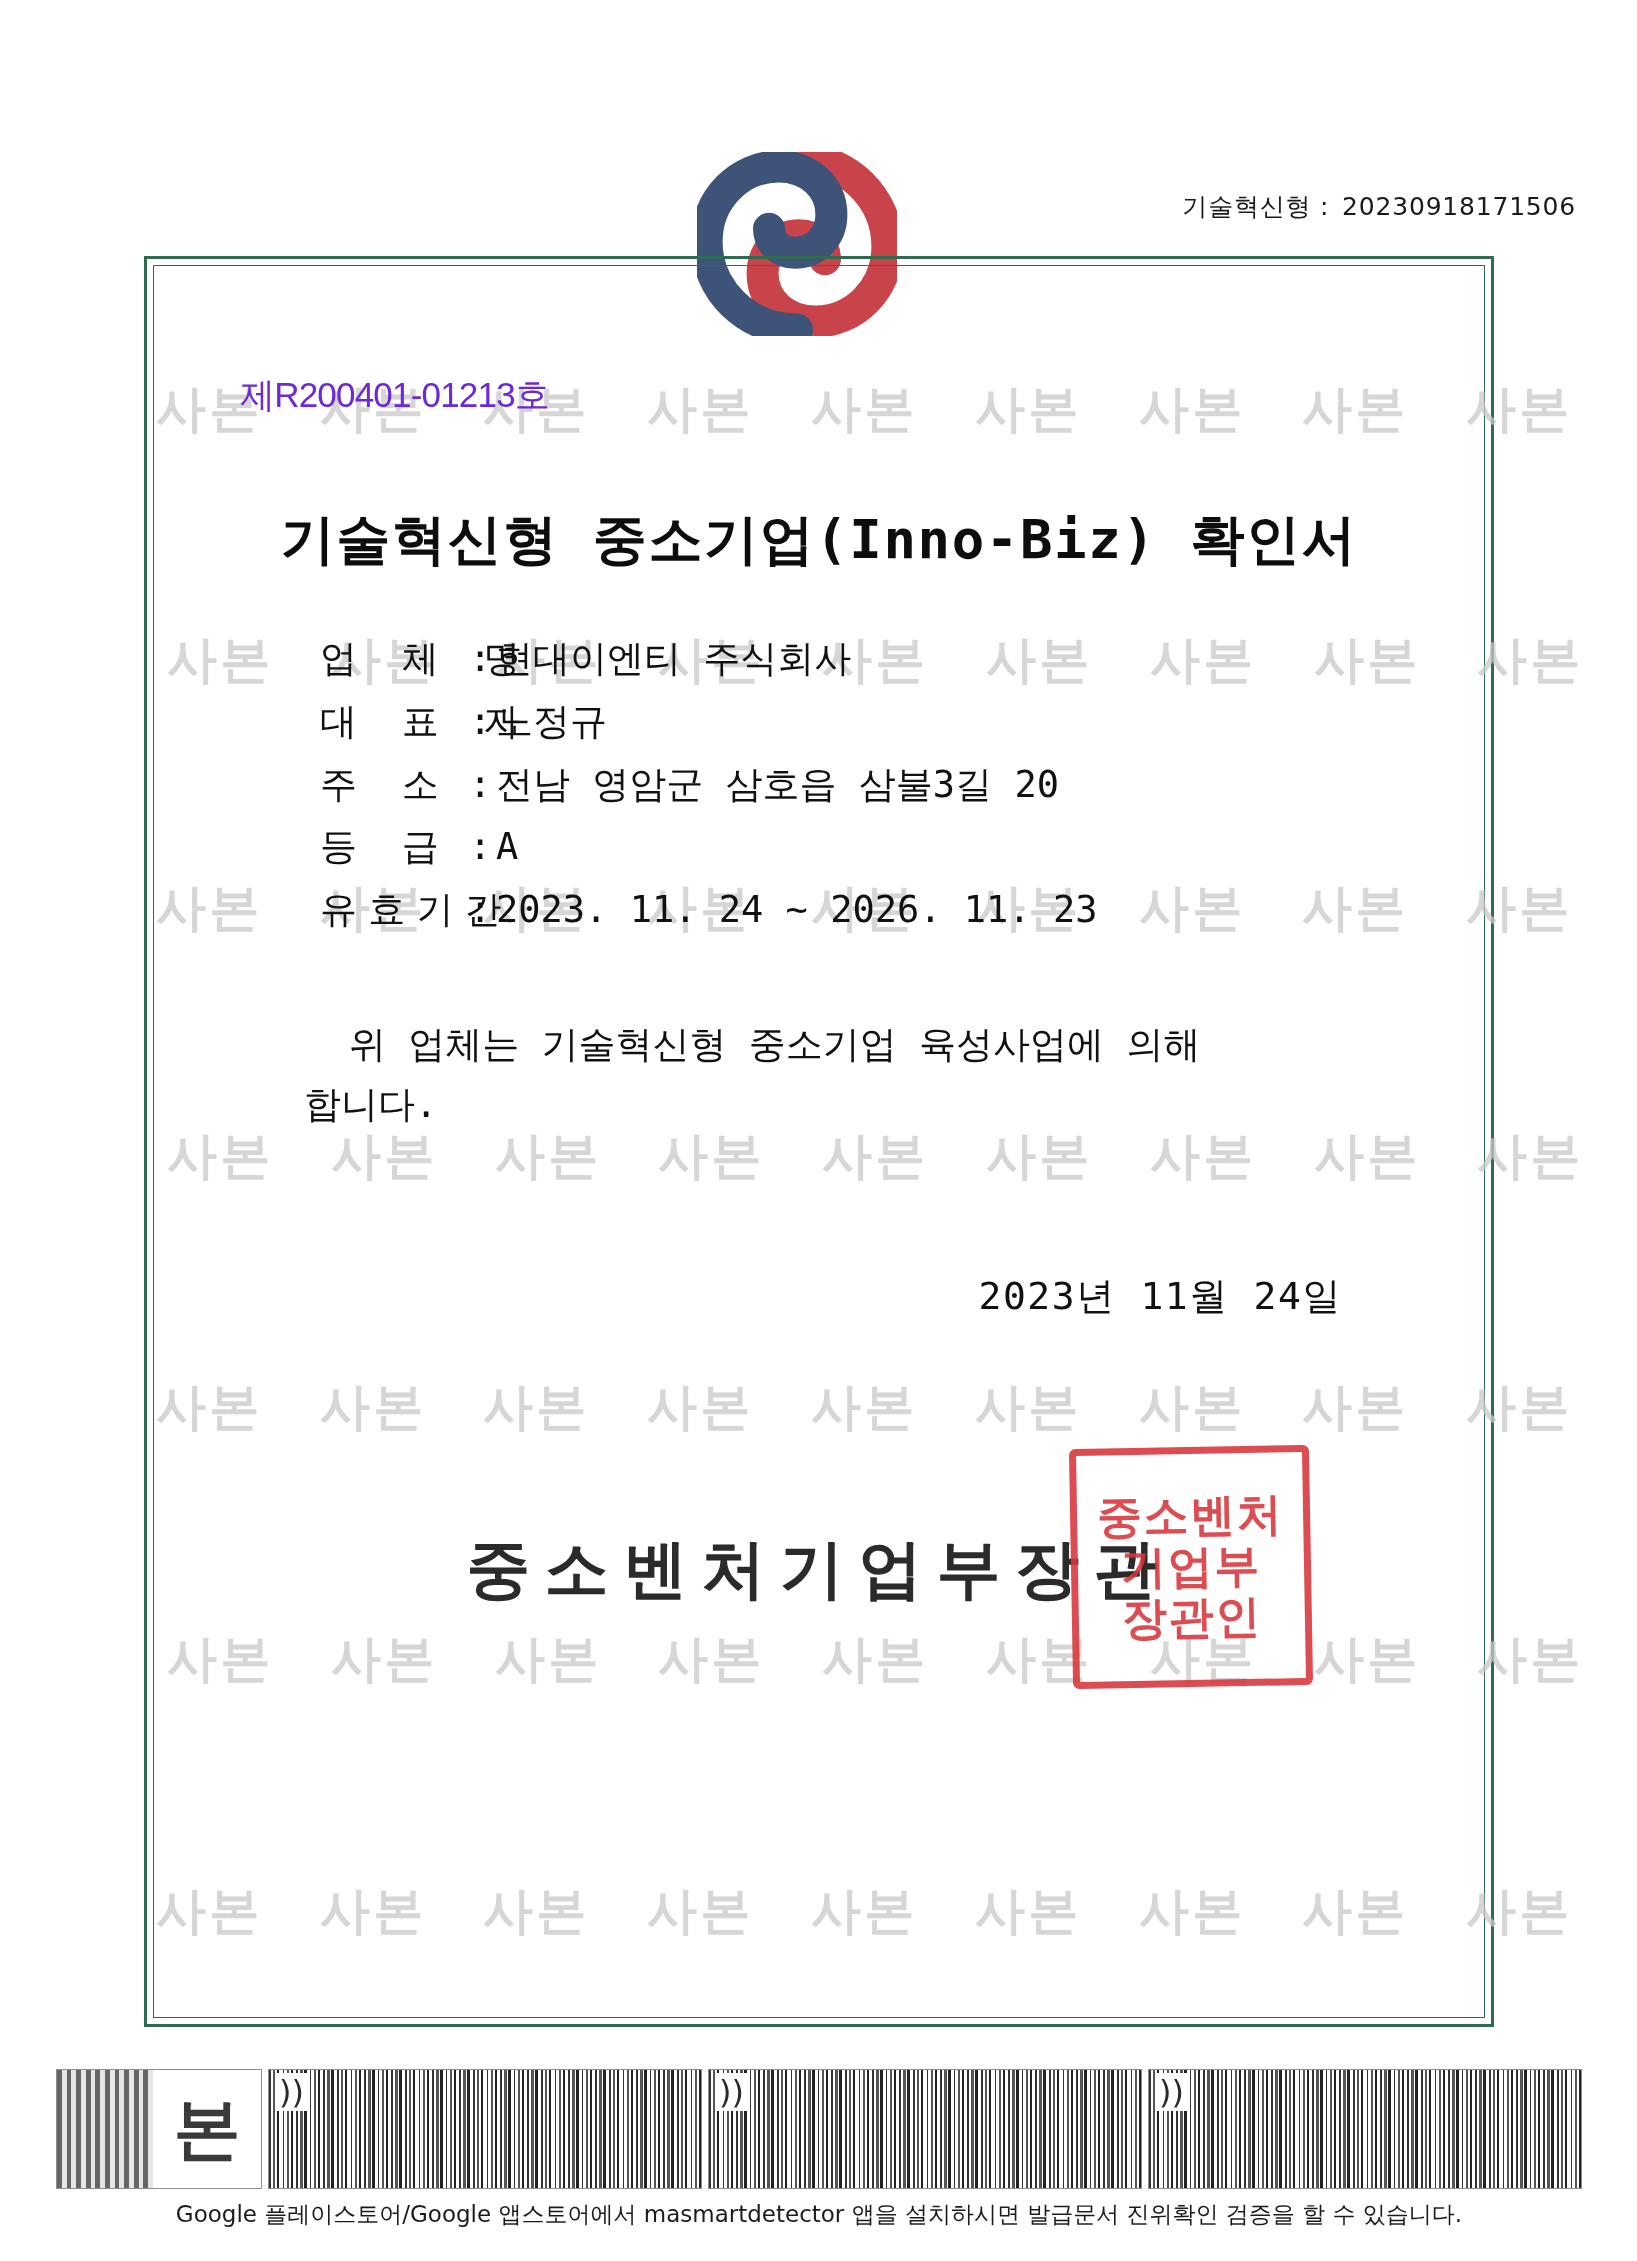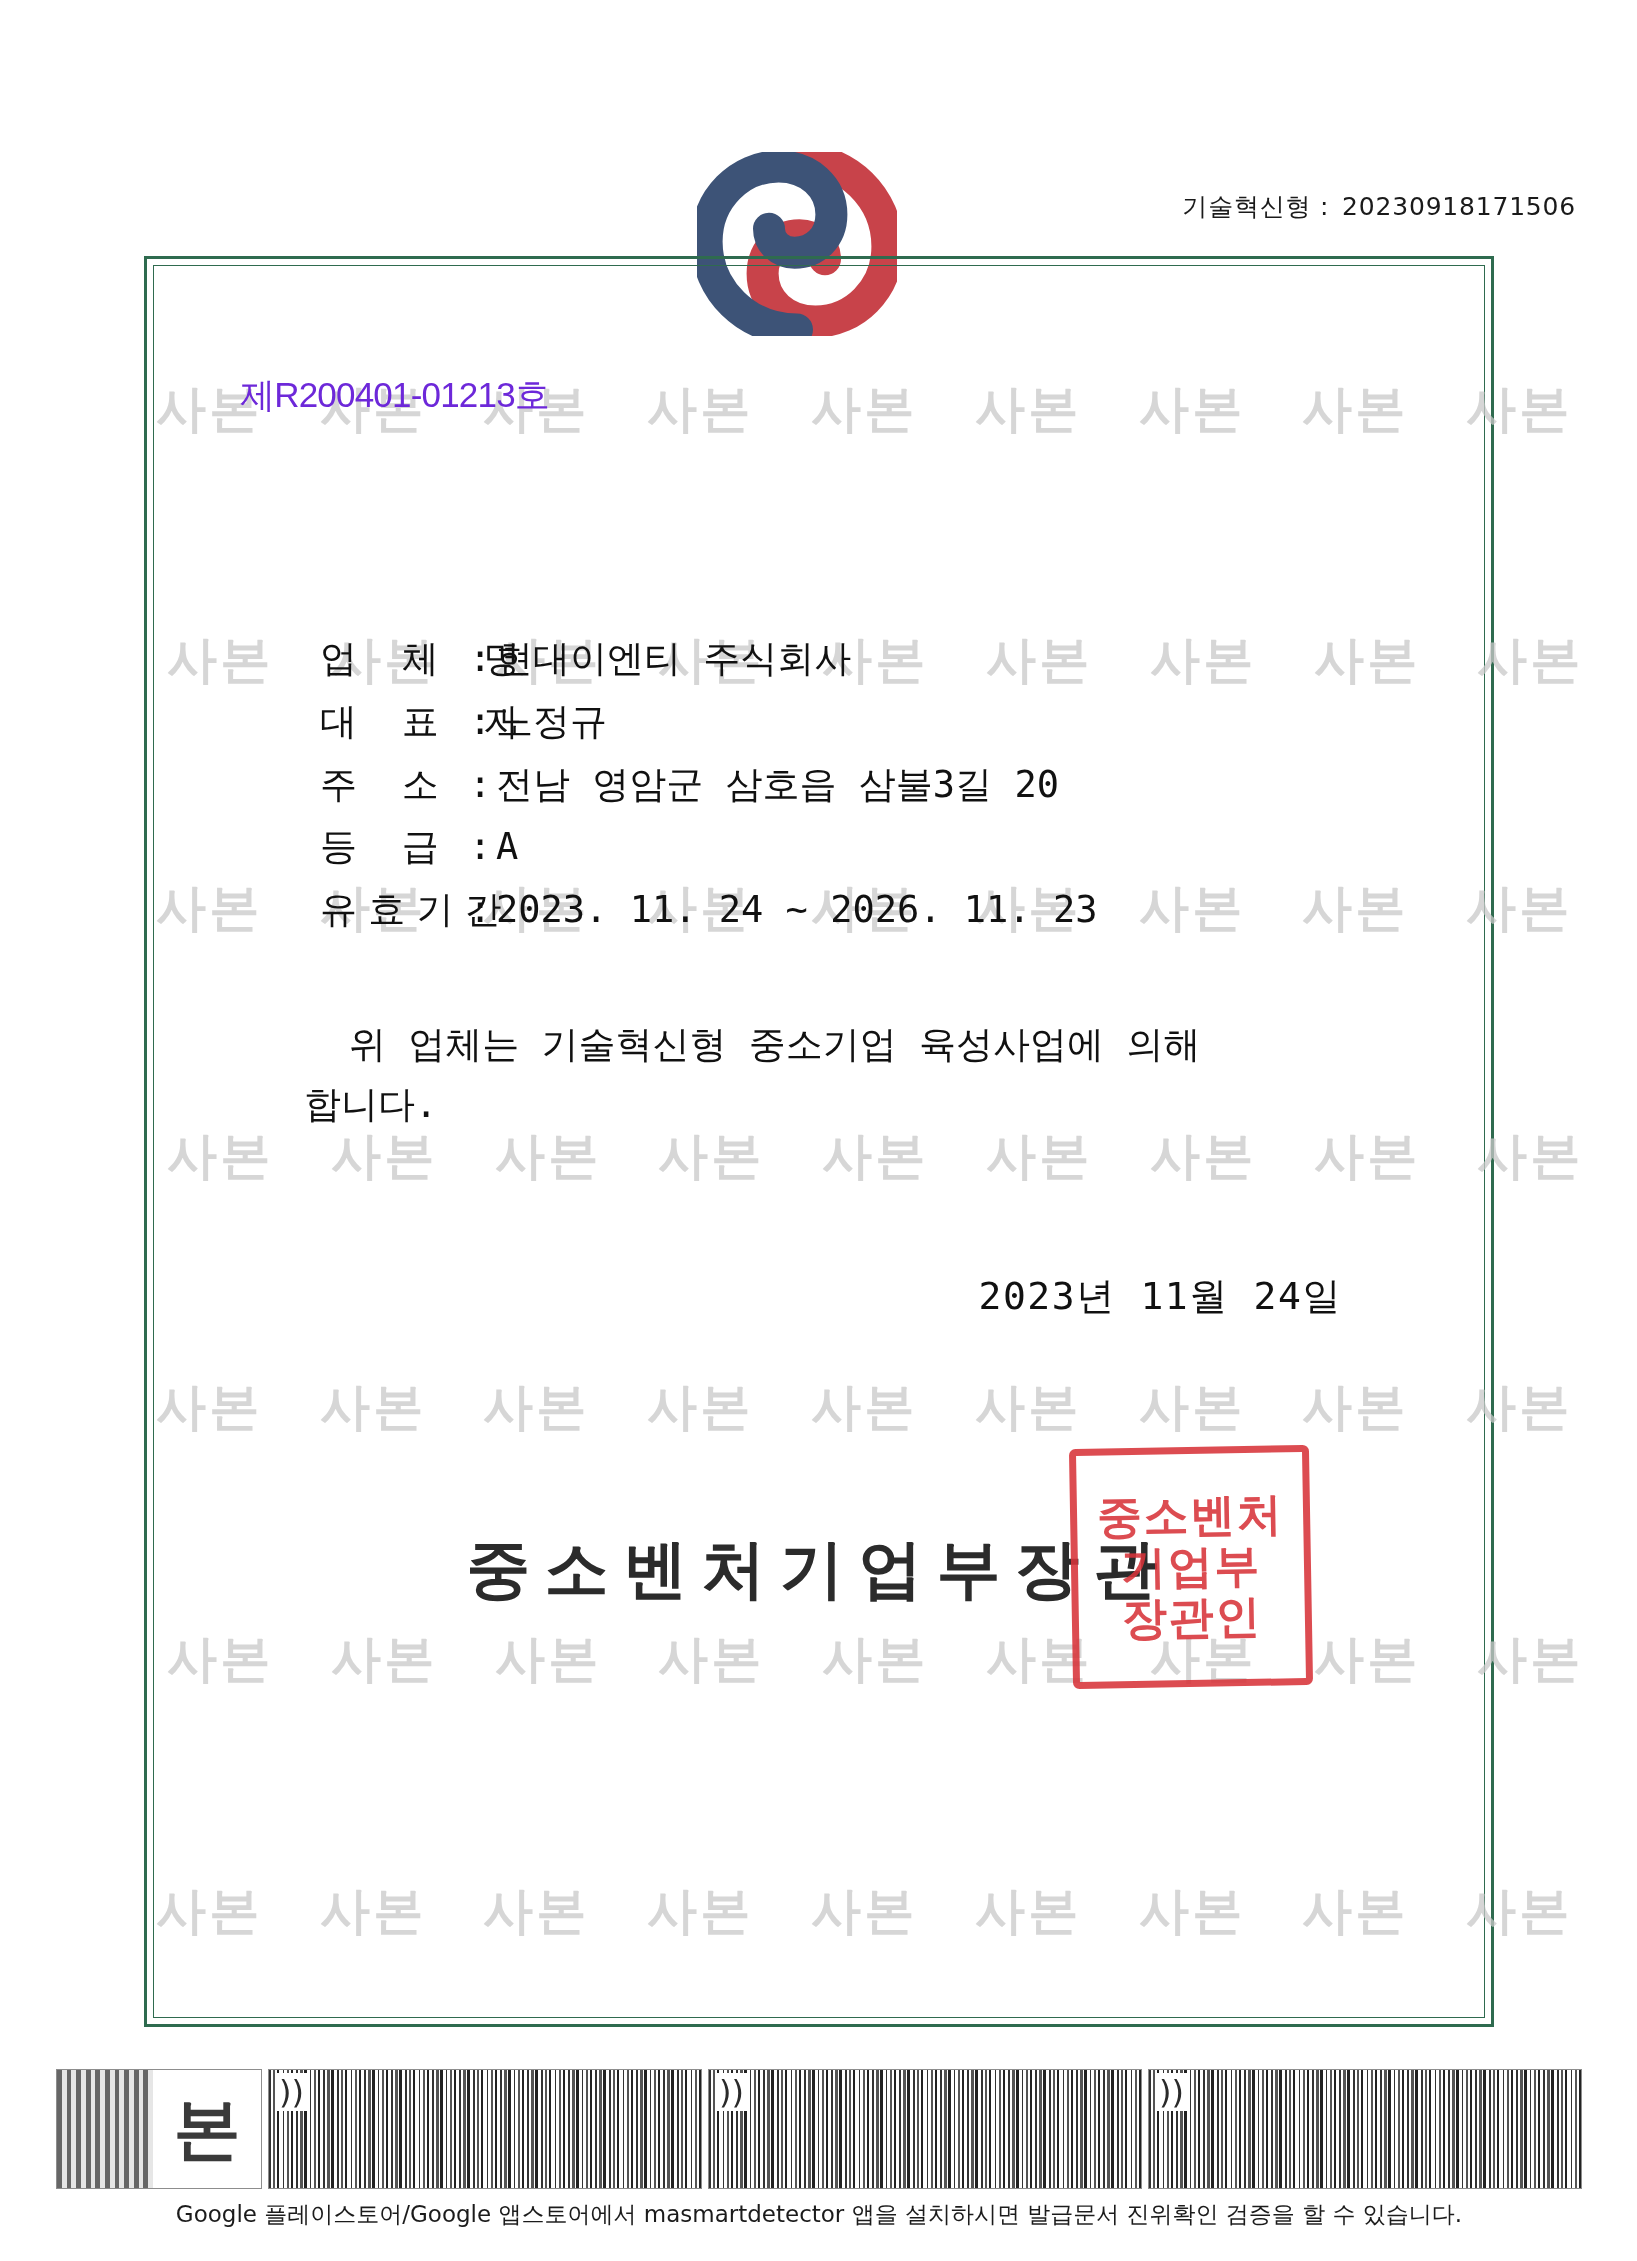--- a/index.html
+++ b/index.html
@@ -280,20 +280,21 @@
     <path d="M125 222 C 62 222 12 172 12 112 C 12 58 54 18 102 18 C 140 18 168 44 168 78 C 168 106 148 126 122 126 C 104 126 90 113 90 96" fill="none" stroke="#3d5377" stroke-width="40" stroke-linecap="round"></path>
   </svg>
 </div>
 
 <div class="cert-frame"></div>
 
 <div class="cert-content">
 
   <div class="serial">제R200401-01213호</div>
 
+  <div class="cert-title">기술혁신형 중소기업(Inno-Biz) 확인서</div>
 
   <div class="fields">
     <div class="field-row">
       <span class="field-label">업 체 명</span>
       <span class="field-colon">:</span>
       <span class="field-value">현대이엔티 주식회사</span>
     </div>
     <div class="field-row">
       <span class="field-label">대 표 자</span>
       <span class="field-colon">:</span>

